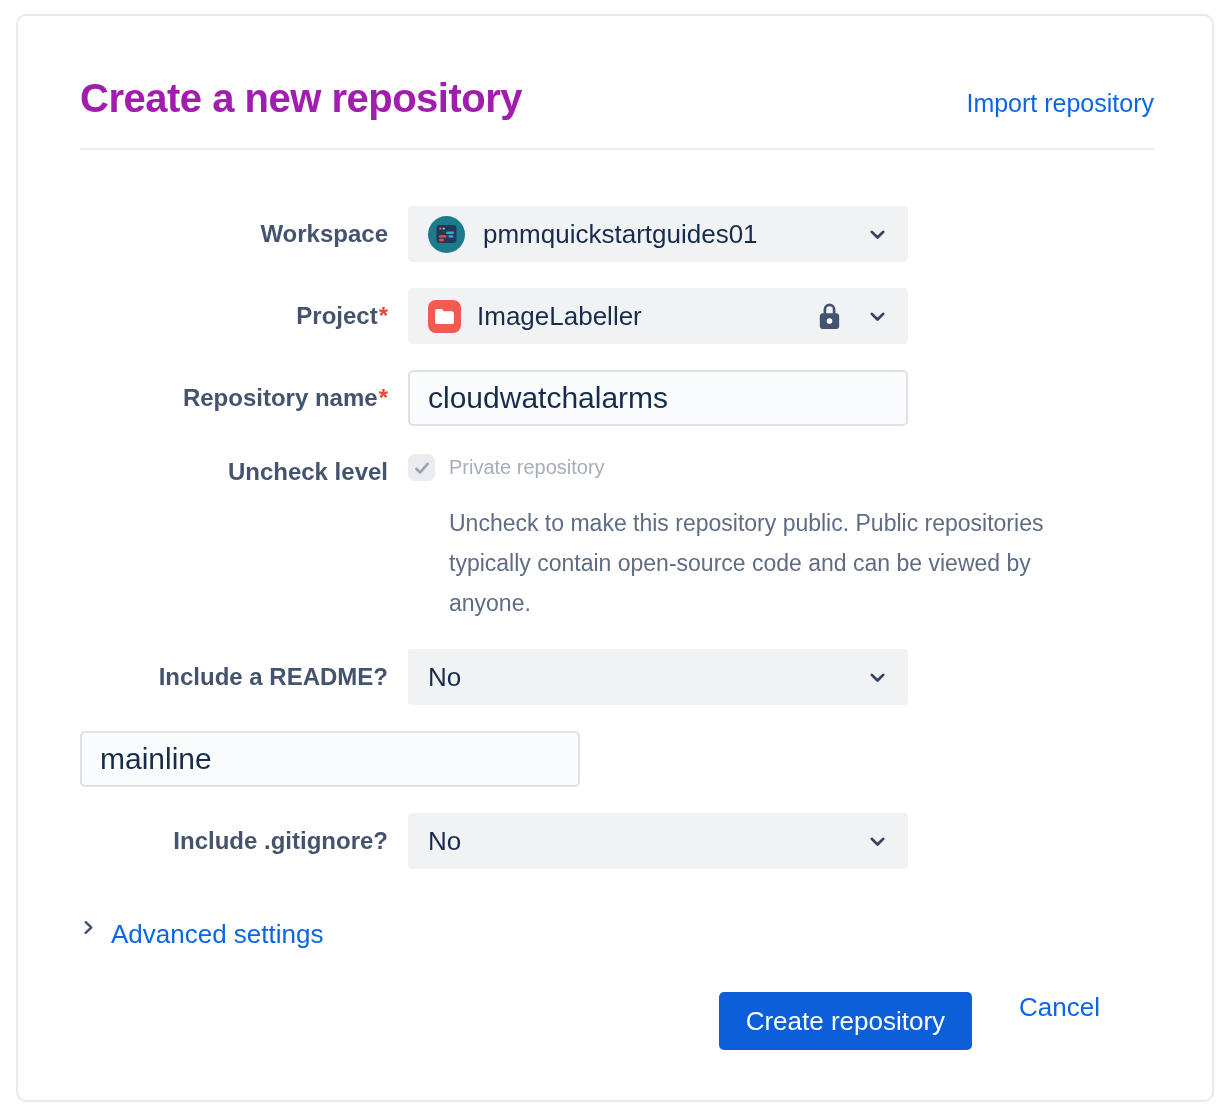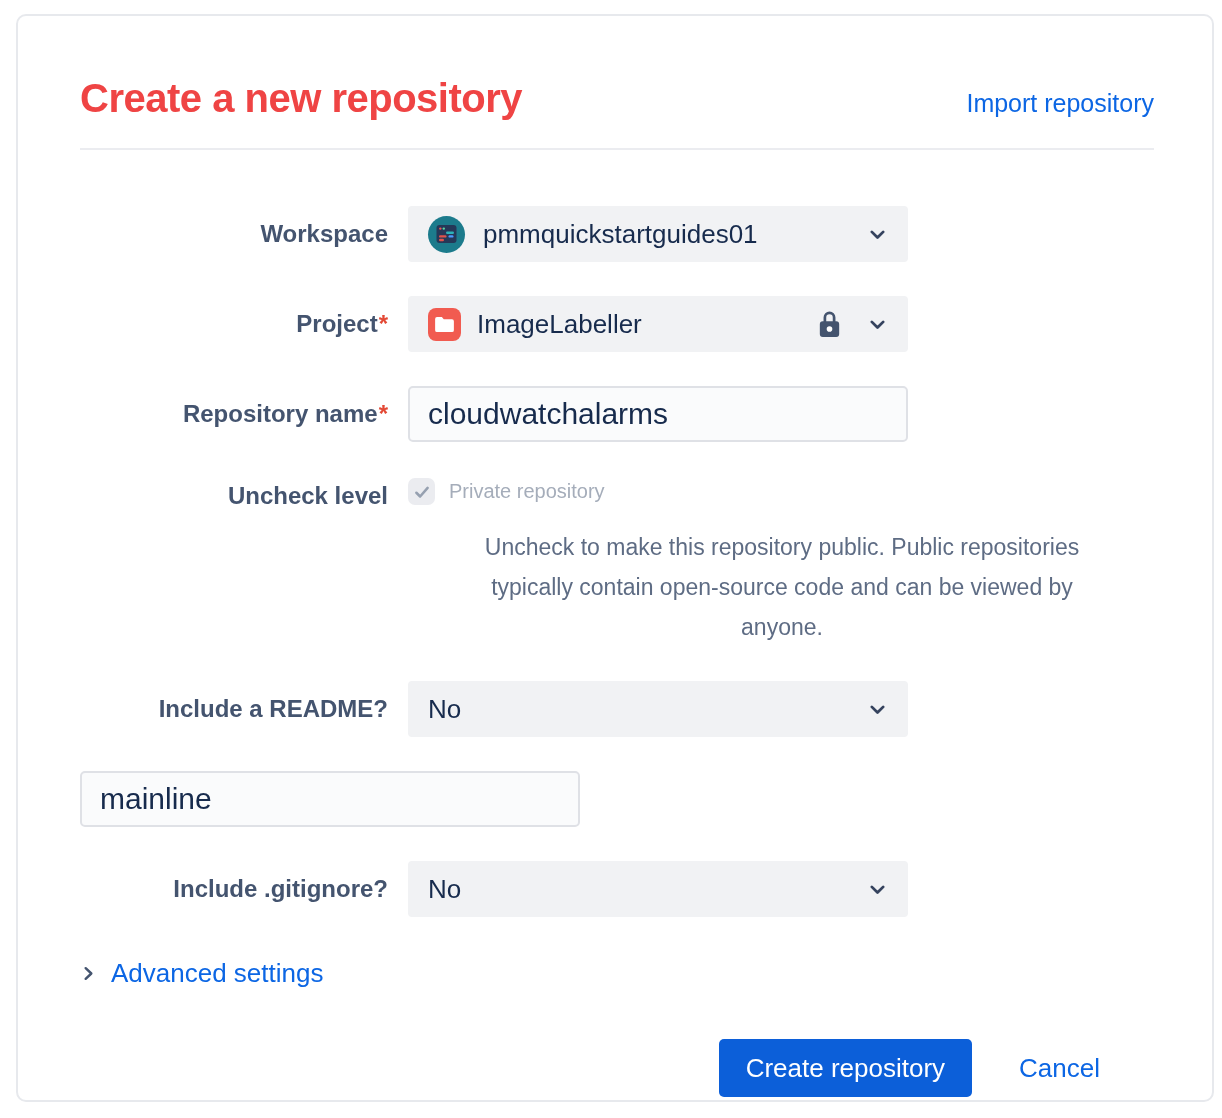--- a/index.html
+++ b/index.html
@@ -19,39 +19,39 @@
   }
   
   .header {
     display: flex;
     justify-content: space-between;
     align-items: baseline;
   }
   .title {
     font-size: 40px;
     font-weight: bold;
-    color: #ef4444;
+    color: #a21caf;
     letter-spacing: -0.5px;
   }
   .link {
     color: #0C66E4;
     font-size: 25px;
     text-decoration: none;
     cursor: pointer;
   }
   .divider {
     margin-top: 27px;
     border-bottom: 2px solid #EBECF0;
   }
   
   .form {
     margin-top: 56px;
     display: flex;
     flex-direction: column;
-    gap: 34px;
+    gap: 26px;
   }
   .row {
     display: grid;
     grid-template-columns: 308px 500px;
     column-gap: 20px;
   }
   .label {
     text-align: right;
     font-size: 24px;
     font-weight: 600;
@@ -123,38 +123,36 @@
     margin-left: 14px;
     font-size: 20px;
     color: #A5ADBA;
   }
   .description {
     margin: 22px 0 0 41px;
     width: 666px;
     font-size: 23px;
     line-height: 40px;
     color: #5E6C84;
-    text-align: center;
   }
   
   .advanced {
-    margin-top: 7px;
-    display: flex;
-    align-items: center;
+    margin-top: 24px;
+    display: flex;
+    align-items: flex-start;
     gap: 14px;
     cursor: pointer;
     width: max-content;
   }
   .advanced .adv-label { font-size: 26px; color: #0C66E4; }
   
   .footer {
     margin-top: 16px;
     display: flex;
     justify-content: flex-end;
-    align-items: center;
     gap: 23px;
     padding-right: 54px;
   }
   .primary-btn {
     height: 58px;
     padding: 0 27px;
     background: #0C5FD9;
     color: #ffffff;
     font-size: 26px;
     font-family: "Liberation Sans", sans-serif;

